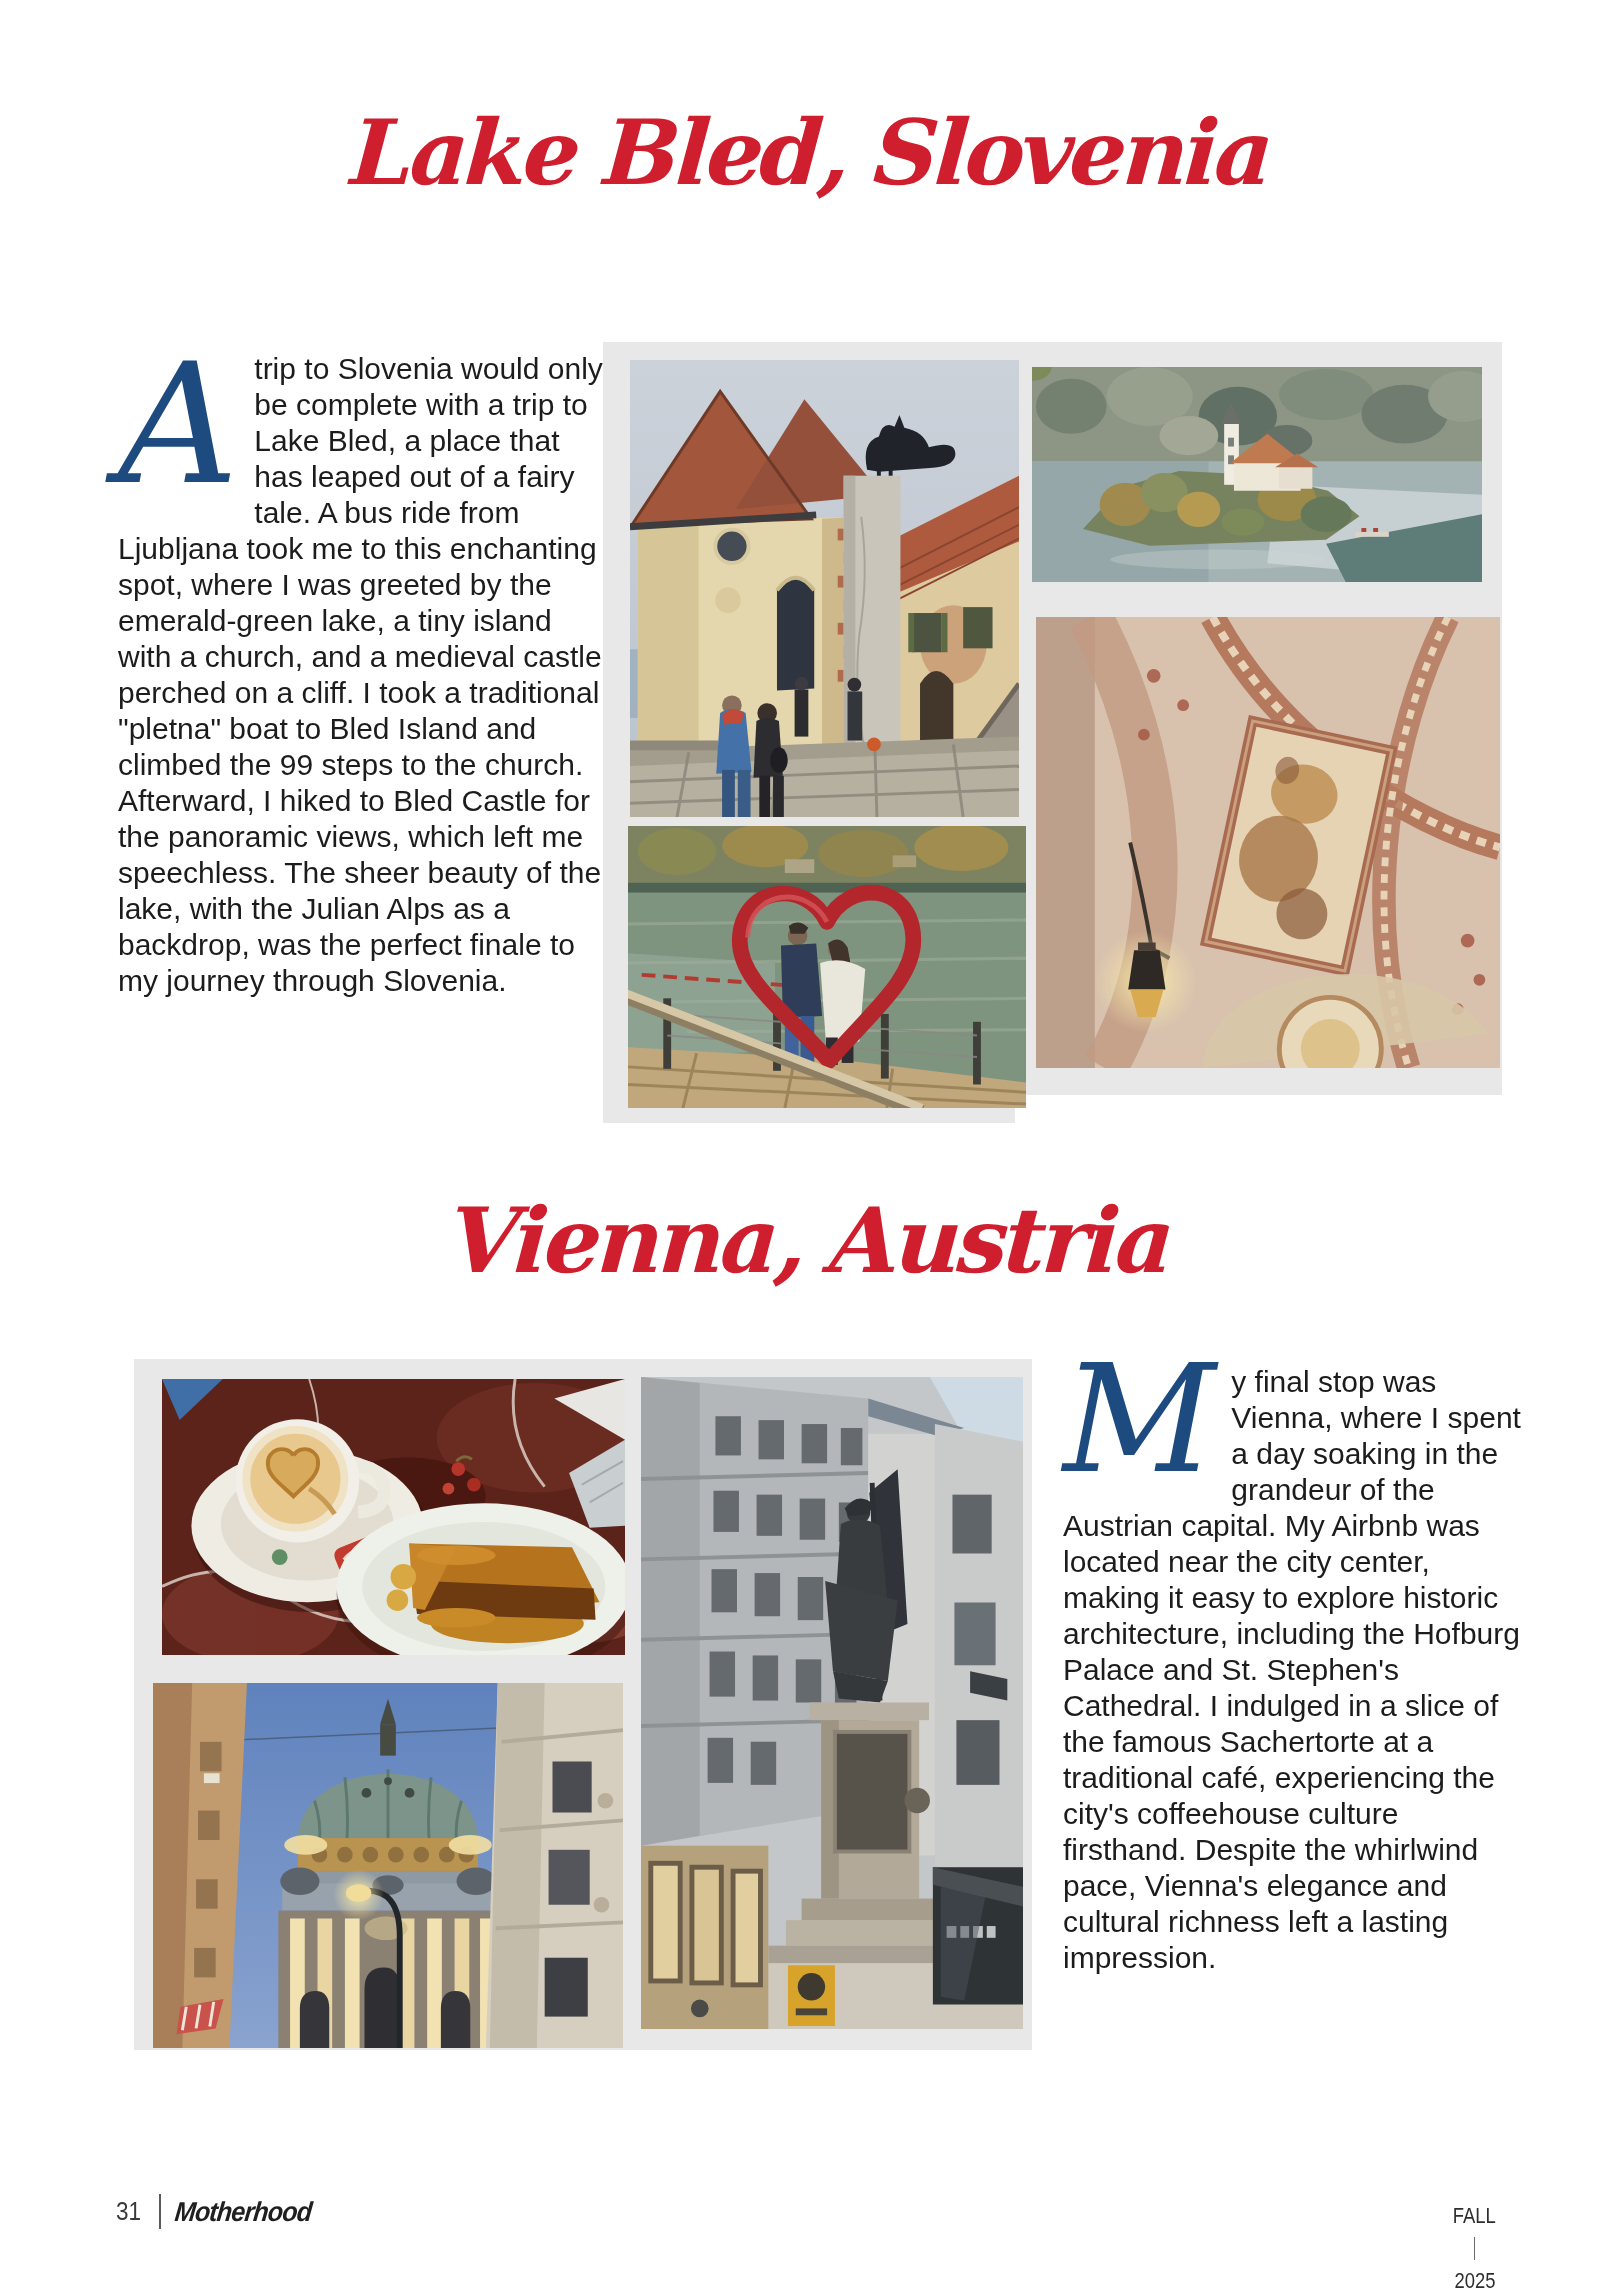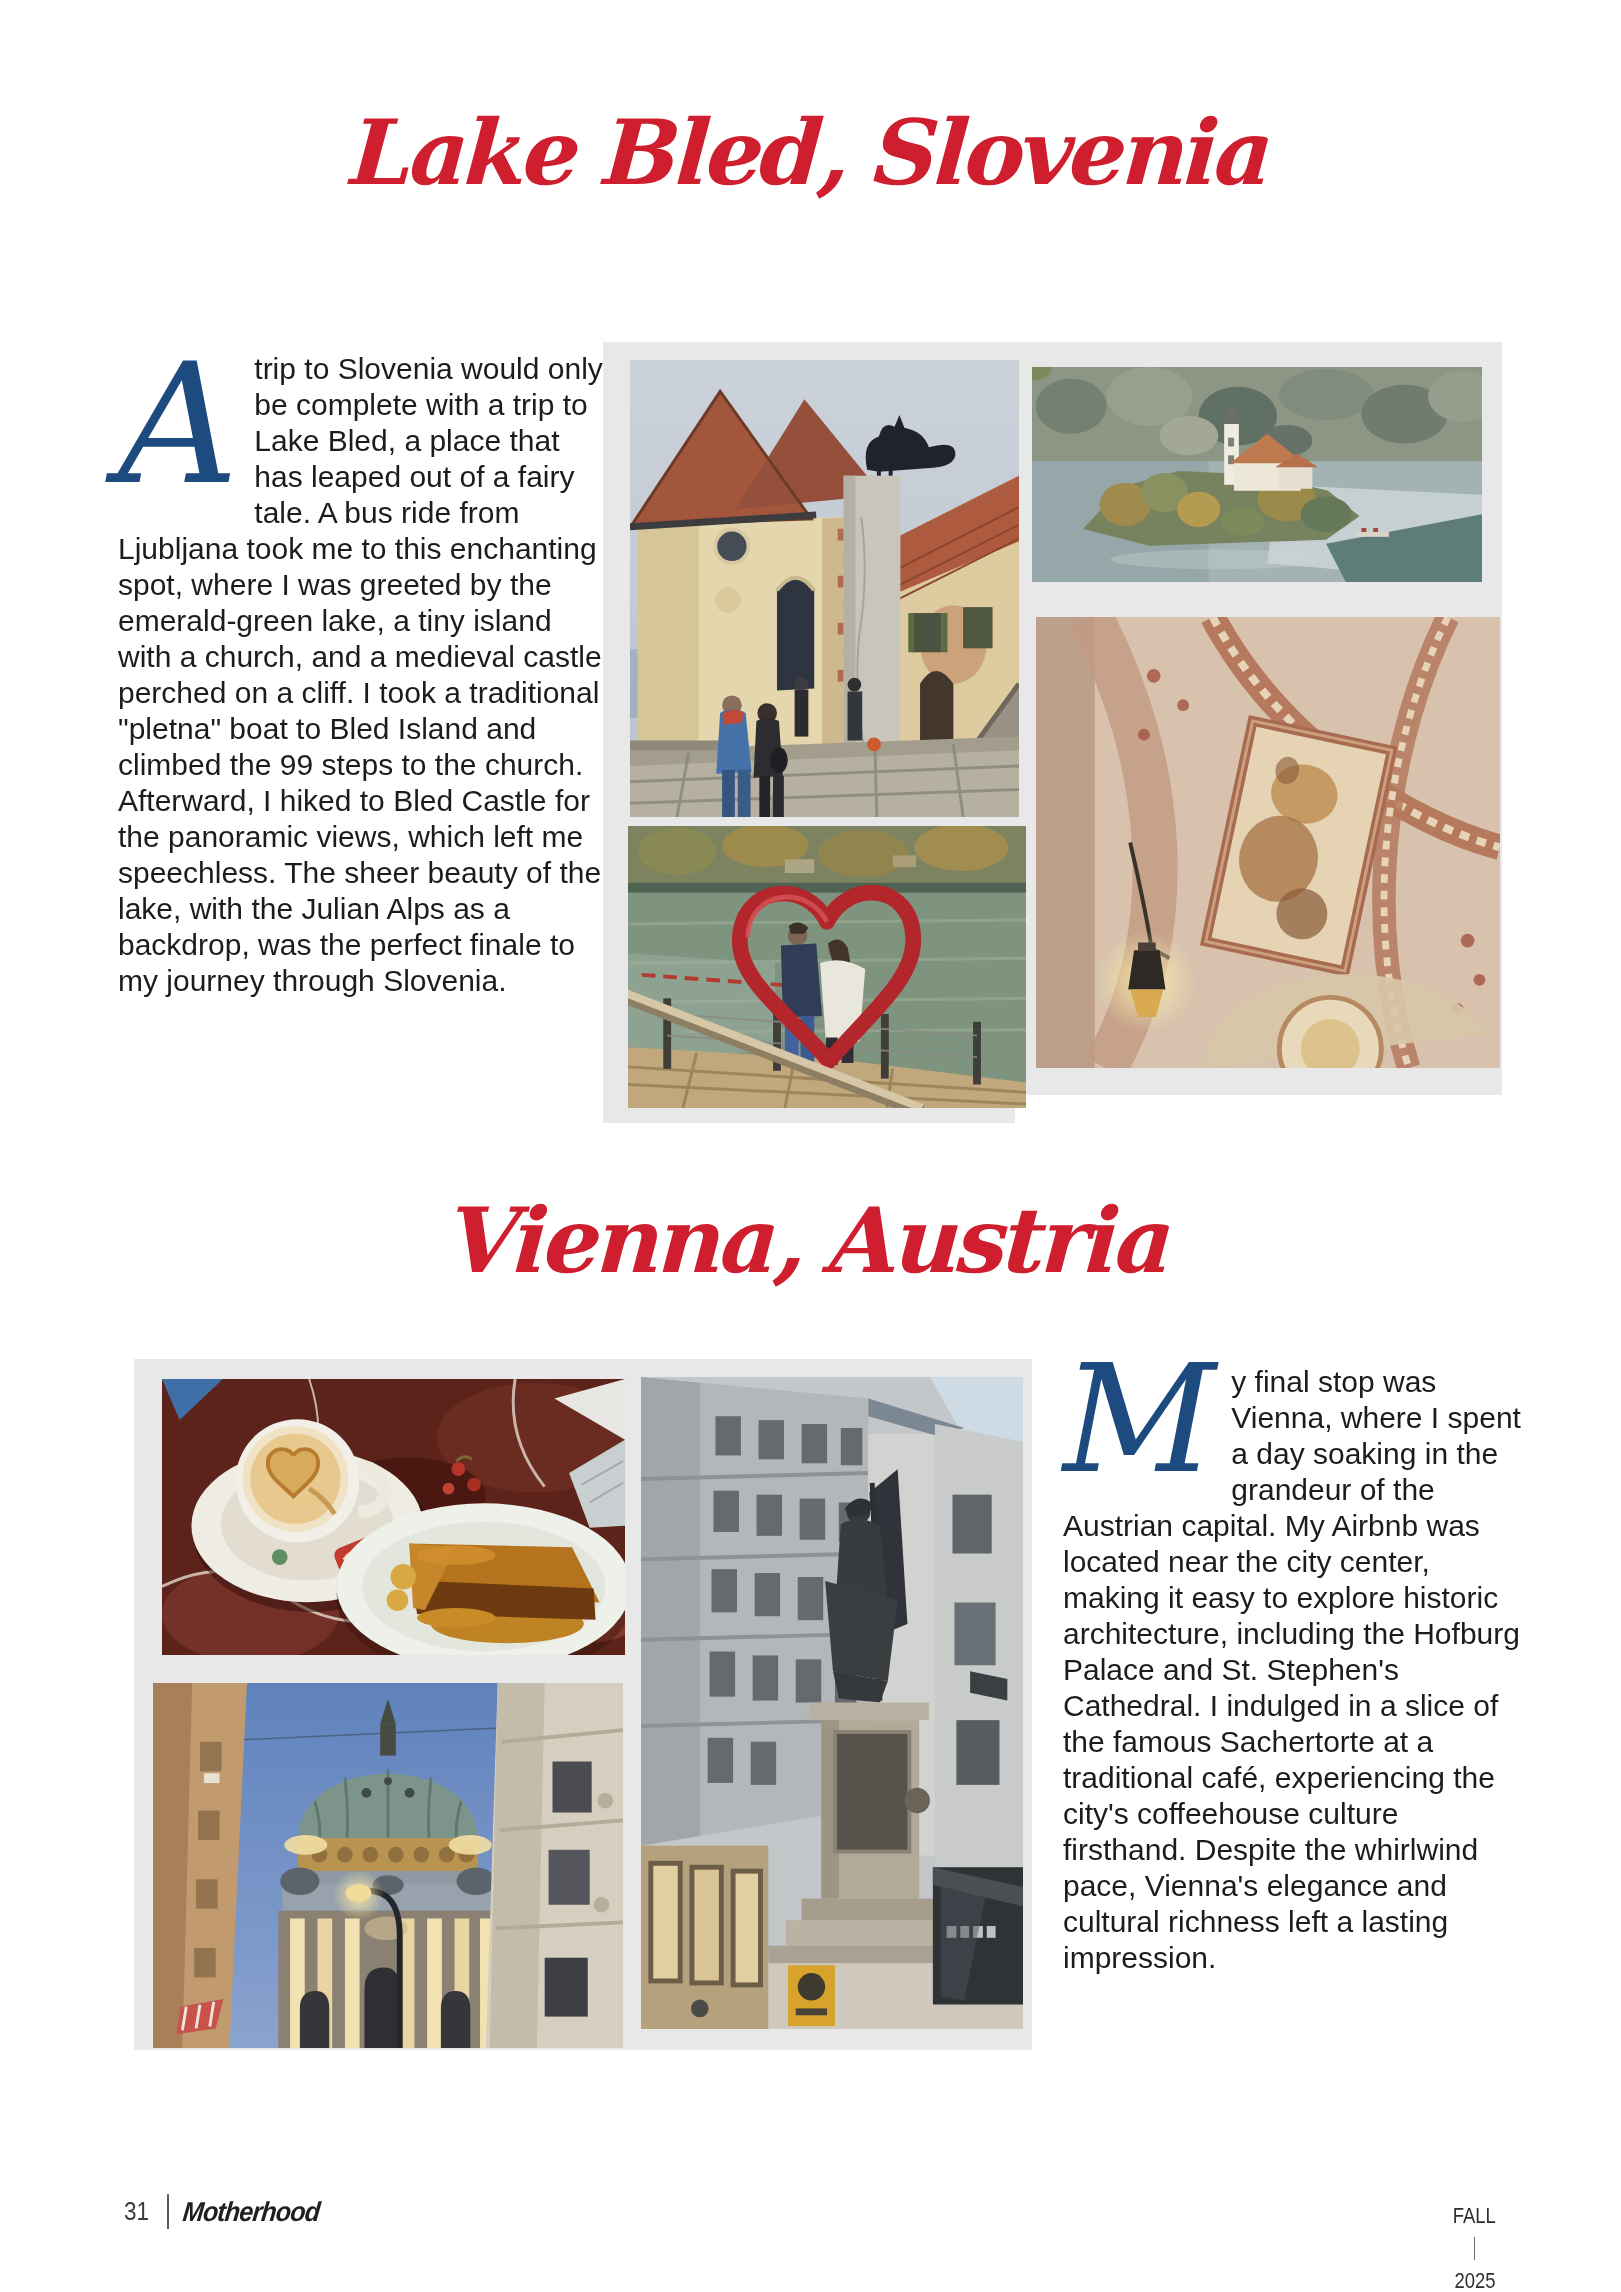--- a/index.html
+++ b/index.html
@@ -11,21 +11,21 @@
         transform:skewX(-4deg);}
   .col-text{position:absolute;font-size:30px;line-height:36px;color:#1c1c1c;
         text-align:left;}
   .dropcap{float:left;font-family:"DejaVu Serif", serif;font-style:italic;
         color:#1d4b7f;font-weight:normal;margin:2px 15.7px 0 0;}
   .dropcap.a{font-size:167px;line-height:143px;}
   .dropcap.m{font-size:149px;line-height:108px;}
   .panel{position:absolute;background:#e8e8e9;}
   .photo{position:absolute;overflow:hidden;background:#cfcfcf;}
   .photo svg{display:block;width:100%;height:100%;}
-  .footer-left{position:absolute;left:124px;top:2194px;display:flex;align-items:center;gap:13.7px;text-align:right;}
+  .footer-left{position:absolute;left:116px;top:2194px;display:flex;align-items:center;gap:13.7px;text-align:right;}
   .page-num{font-size:26.5px;color:#3a3a3a;transform:scaleX(.85);transform-origin:left;}
   .foot-bar{width:2px;height:35px;background:#5a5a5a;}
   .mag-name{font-size:27.4px;font-weight:bold;font-style:italic;color:#1f1f1f;
         transform:skewX(-6deg) scaleX(.92);transform-origin:left;letter-spacing:-1px;}
   .footer-right{position:absolute;right:120px;top:2203px;display:flex;align-items:center;gap:7.8px;flex-direction:column;}
   .issue-season,.issue-year{font-size:22.5px;color:#2e2e2e;transform:scaleX(.82);letter-spacing:0px;}
   .foot-bar-sm{width:1.5px;height:23.5px;background:#6a6a6a;}
 </style>
 </head>
 <body>

